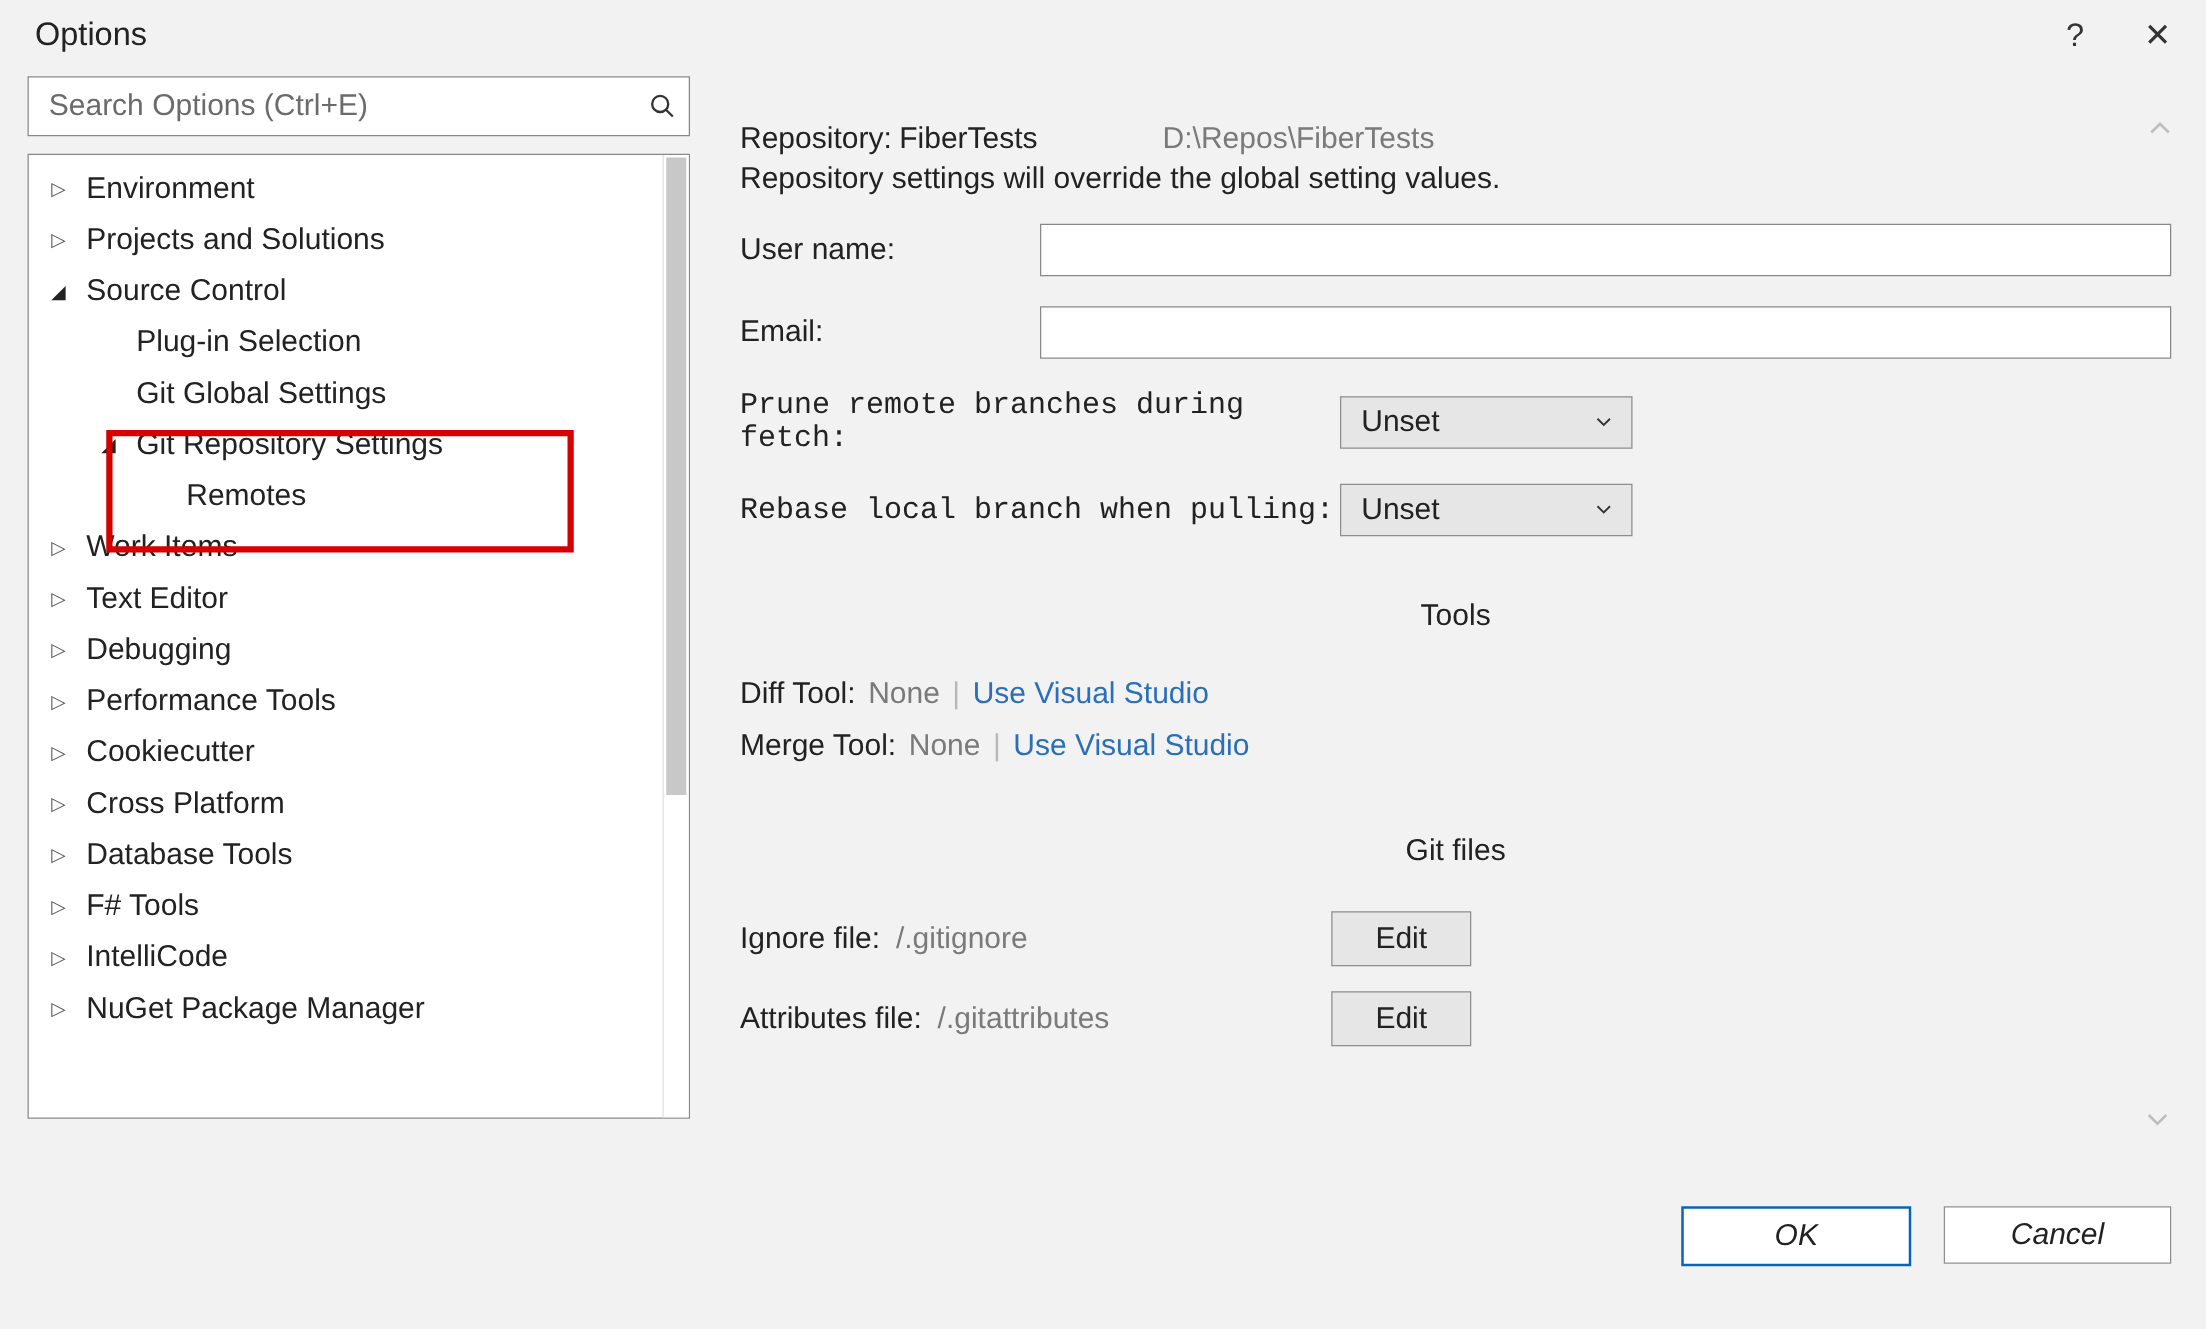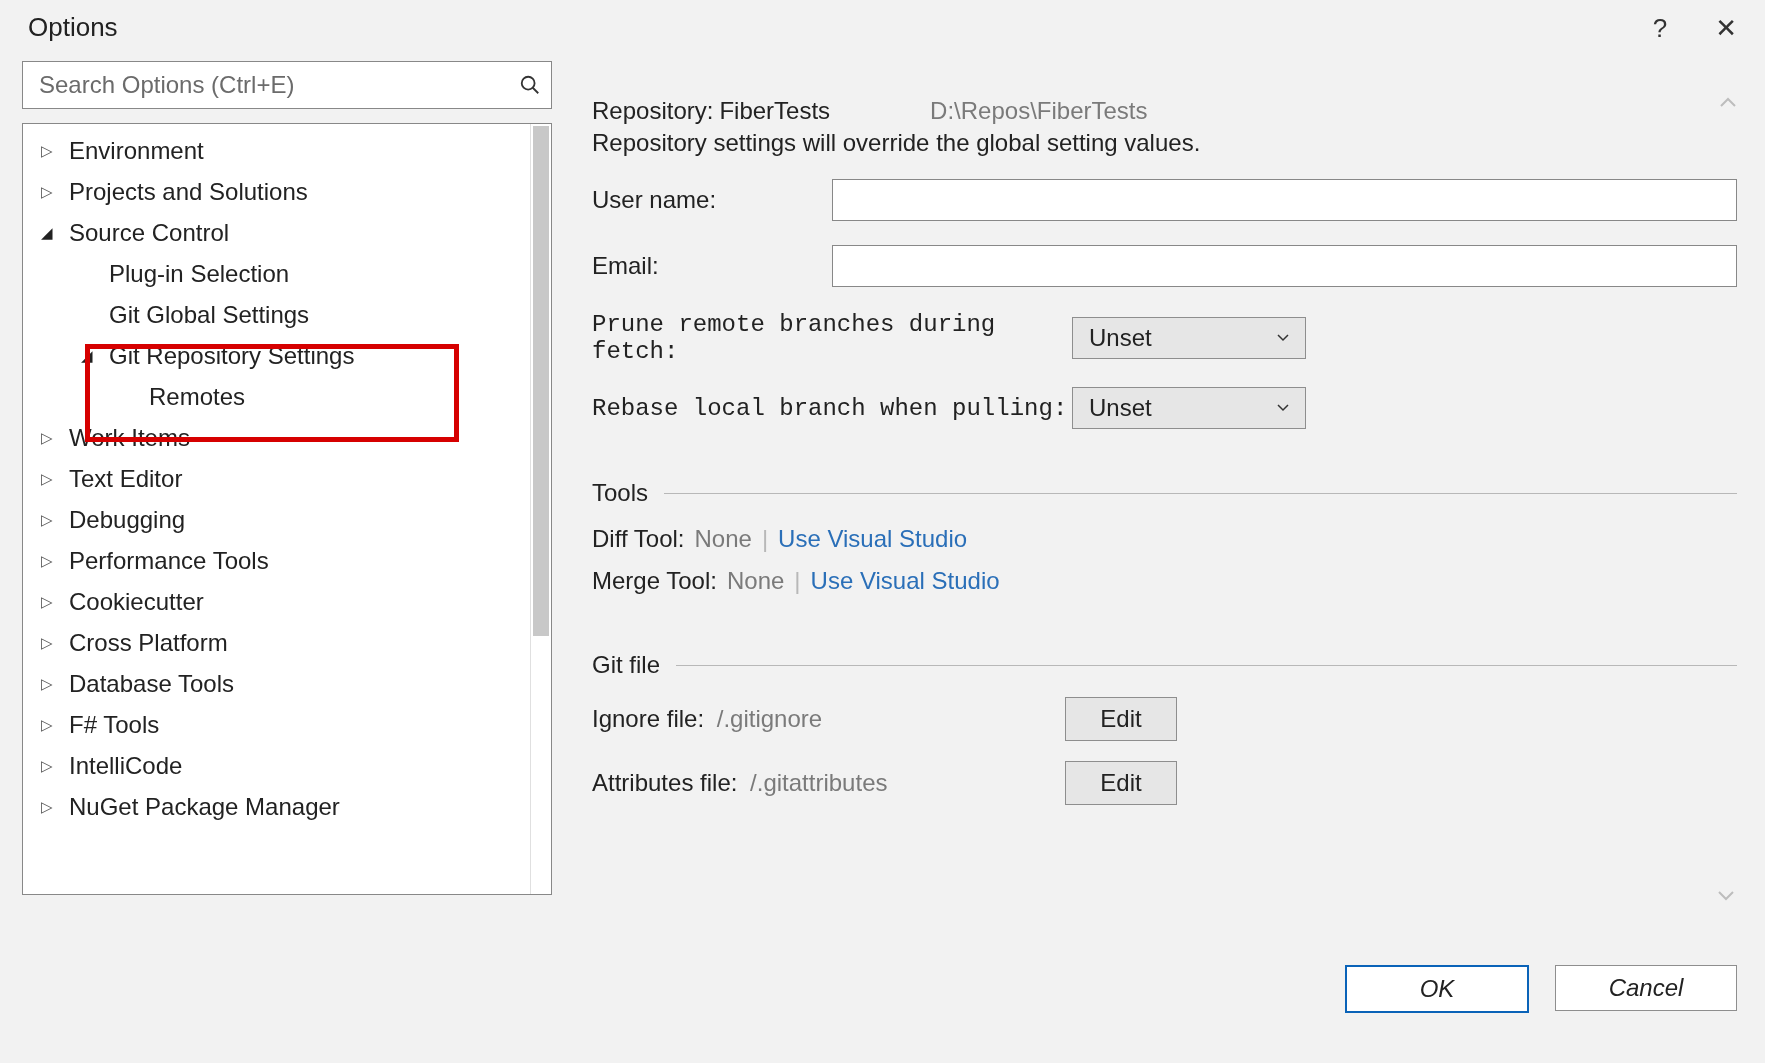--- a/index.html
+++ b/index.html
@@ -130,21 +130,21 @@
   .select{
     width:200px;height:40px;border:1px solid var(--btn-border);
     background:var(--select-bg);
     display:flex;align-items:center;justify-content:space-between;
     padding:0 16px;
   }
   .select .caret{font-size:14px;color:#333;}
 
   .section-head{
     display:flex;align-items:center;gap:16px;
-    margin-top:28px;margin-bottom:18px;
+    margin-top:28px;margin-bottom:18px;flex-direction:column;
   }
   .section-head .sh-label{color:var(--text);}
   .section-head .line{flex:1;height:1px;background:#b8b8b8;}
 
   .tool-row{display:flex;align-items:center;margin-bottom:14px;}
   .tool-row .tlabel{}
   .tool-row .tnone{color:var(--muted);margin-left:10px;}
   .tool-row .sep{color:#b8b8b8;margin:0 10px;}
   .tool-row .tlink{color:var(--link);}
 
@@ -331,21 +331,21 @@
       <span class="tlink">Use Visual Studio</span>
     </div>
     <div class="tool-row" style="margin-bottom:28px;">
       <span class="tlabel">Merge Tool:</span>
       <span class="tnone">None</span>
       <span class="sep">|</span>
       <span class="tlink">Use Visual Studio</span>
     </div>
 
     <div class="section-head">
-      <span class="sh-label">Git file</span>
+      <span class="sh-label">Git files</span>
       <span class="line"></span>
     </div>
     <div class="file-row">
       <div class="flabel2">
         <span>Ignore file:</span>
         <span class="fname" style="margin-left:6px;">/.gitignore</span>
       </div>
       <div class="edit-btn">Edit</div>
     </div>
     <div class="file-row">

